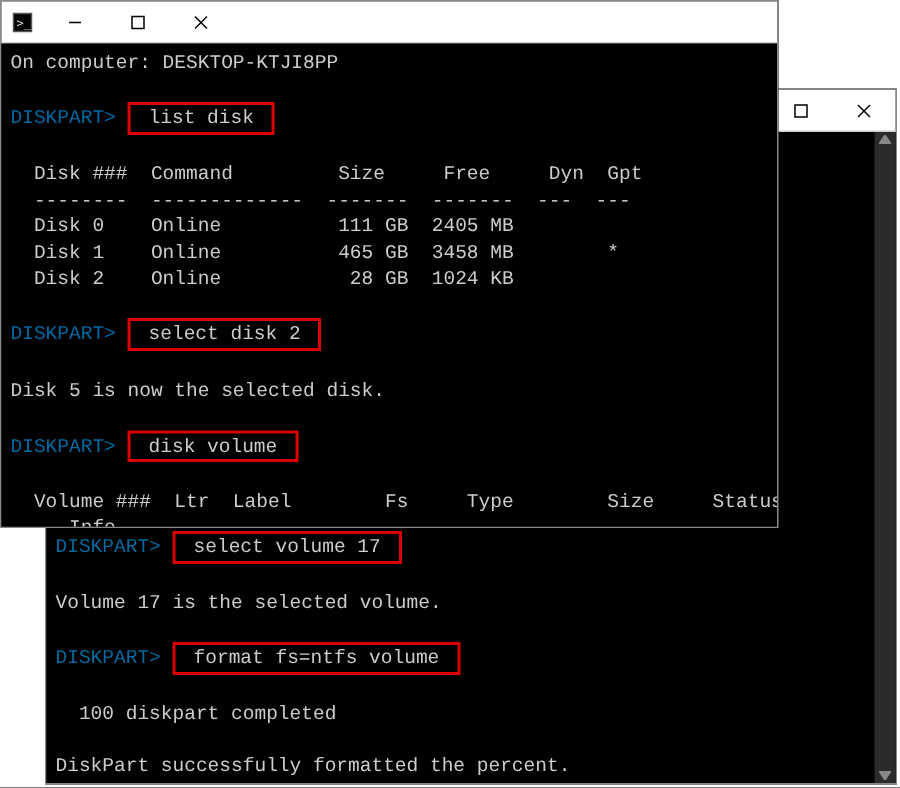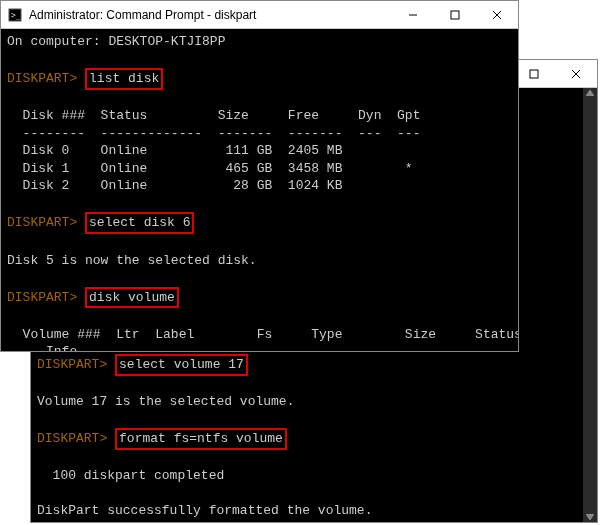--- a/index.html
+++ b/index.html
@@ -58,24 +58,24 @@
     flex: 1;
     background: #000;
     color: #ccc;
     padding: 4px 6px;
     white-space: pre;
     overflow: hidden;
     line-height: 1.35;
   }
   .highlight {
     border: 2px solid #d00;
-    padding: 0 2px;
+    padding: 0 12px;
     display: inline-block;
   }
-  .prompt { color: #a16207; }
+  .prompt { color: #0369a1; }
   #back-window {
     top: 59px; left: 30px; width: 568px; height: 464px;
   }
   #front-window {
     top: 0; left: 0; width: 519px; height: 352px;
   }
   .scrollbar-track {
     position: absolute;
     right: 0;
     top: 28px;
@@ -116,42 +116,41 @@
     </div>
   </div>
   <div class="terminal" style="padding-top:266px;"><span class="prompt">DISKPART&gt;</span> <span class="highlight">select volume 17</span>
 
 <span>Volume 17 is the selected volume.</span>
 
 <span class="prompt">DISKPART&gt;</span> <span class="highlight">format fs=ntfs volume</span>
 
 <span>  100 diskpart completed</span>
 
-<span>DiskPart successfully formatted the volume.</span>
+<span>DiskPart successfully formatted the percent.</span>
 
  </div>
   <div class="scrollbar-track">
     <svg width="8" height="6">
         <polygon points="4,0 8,6 0,6"></polygon>
       </svg>
     <svg width="8" height="6">
         <polygon points="0,0 8,0 4,6"></polygon>
       </svg>
   </div>
 </div>
 
 <div class="window" id="front-window">
   <div class="titlebar">
     <span class="icon">
       <svg width="14" height="14" viewBox="0 0 14 14">
           <rect x="1" y="1" width="12" height="12" fill="#000" stroke="#555"></rect>
           <text x="3" y="10" font-size="8" fill="#ccc" font-family="monospace">&gt;_</text>
         </svg>
     </span>
-    <span class="title">Administrator: Command Prompt - diskpart</span>
     <div class="win-controls">
       <div class="win-btn">
           <svg width="10" height="10">
             <line x1="1" y1="5" x2="9" y2="5"></line>
           </svg>
         </div>
       <div class="win-btn">
           <svg width="10" height="10">
             <rect x="1" y="1" width="8" height="8"></rect>
           </svg>
@@ -161,27 +160,27 @@
             <line x1="1" y1="1" x2="9" y2="9"></line>
             <line x1="9" y1="1" x2="1" y2="9"></line>
           </svg>
         </div>
     </div>
   </div>
   <div class="terminal"><span>On computer: DESKTOP-KTJI8PP</span>
 
 <span class="prompt">DISKPART&gt;</span> <span class="highlight">list disk</span>
 
-<span>  Disk ###  Status         Size     Free     Dyn  Gpt</span>
+<span>  Disk ###  Command         Size     Free     Dyn  Gpt</span>
 <span>  --------  -------------  -------  -------  ---  ---</span>
 <span>  Disk 0    Online          111 GB  2405 MB</span>
 <span>  Disk 1    Online          465 GB  3458 MB        *</span>
 <span>  Disk 2    Online           28 GB  1024 KB</span>
 
-<span class="prompt">DISKPART&gt;</span> <span class="highlight">select disk 6</span>
+<span class="prompt">DISKPART&gt;</span> <span class="highlight">select disk 2</span>
 
 <span>Disk 5 is now the selected disk.</span>
 
 <span class="prompt">DISKPART&gt;</span> <span class="highlight">disk volume</span>
 
 <span>  Volume ###  Ltr  Label        Fs     Type        Size     Status</span>
 <span>     Info</span>
 
 </div>
 </div>

